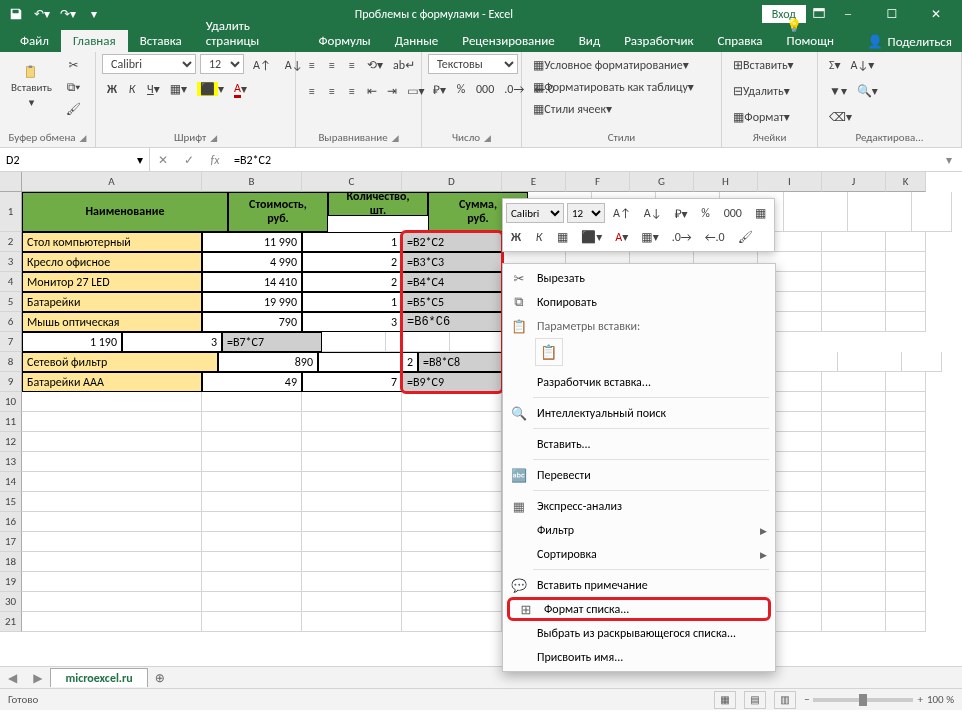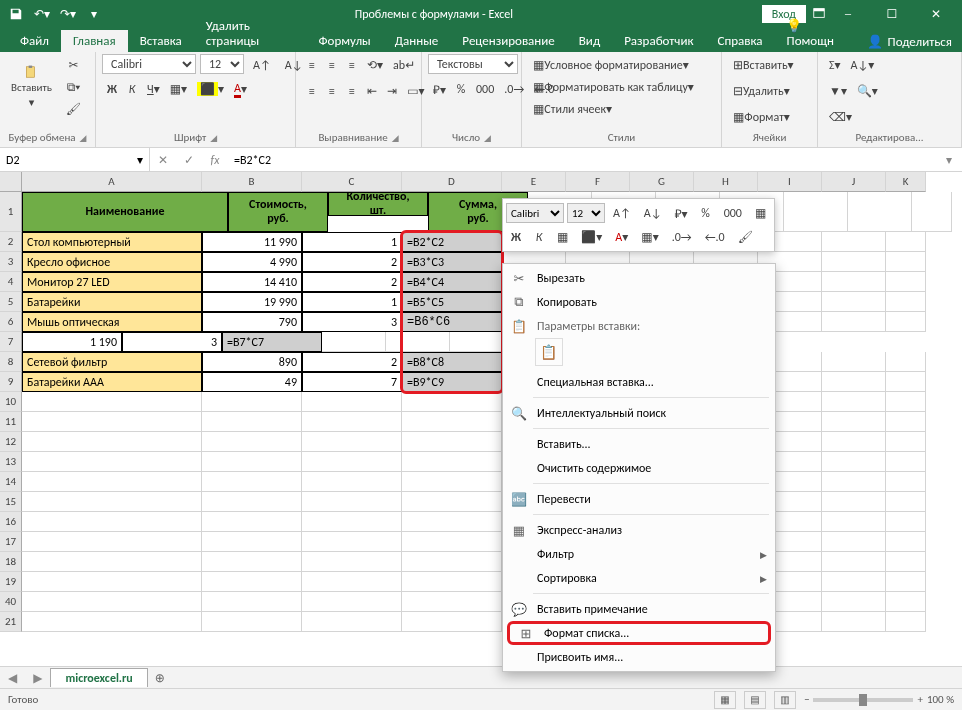--- a/index.html
+++ b/index.html
@@ -292,21 +292,21 @@
       <div class="rh">10</div>
       <div class="rh">11</div>
       <div class="rh">12</div>
       <div class="rh">13</div>
       <div class="rh">14</div>
       <div class="rh">15</div>
       <div class="rh">16</div>
       <div class="rh">17</div>
       <div class="rh">18</div>
       <div class="rh">19</div>
-      <div class="rh">40</div>
+      <div class="rh">30</div>
       <div class="rh">21</div>
     </div>
   <div class="cells" id="cells">
       <div class="crow hdr-row" style="height: 40px;">
         <div class="cell" style="width: 206px; height: 40px;">Наименование</div>
         <div class="cell" style="width: 100px; height: 40px;">Стоимость,<br>руб.</div>
         <div class="cell" style="width: 100px; height: 24px;">Количество,<br>шт.</div>
         <div class="cell" style="width: 100px; height: 40px;">Сумма,<br>руб.</div>
         <div class="cell" style="width: 64px; background: rgb(255, 255, 255); border-top: none; border-right: 1px solid rgb(212, 212, 212); border-bottom: 1px solid rgb(212, 212, 212); border-left: none; border-image: initial;"></div>
         <div class="cell" style="width: 64px; background: rgb(255, 255, 255); border-top: none; border-right: 1px solid rgb(212, 212, 212); border-bottom: 1px solid rgb(212, 212, 212); border-left: none; border-image: initial;"></div>
@@ -387,21 +387,21 @@
         <div class="cell cD" style="width: 100px;">=B7*C7</div>
         <div class="cell" style="width: 64px;"></div>
         <div class="cell" style="width: 64px;"></div>
         <div class="cell" style="width: 64px;"></div>
         <div class="cell" style="width: 64px;"></div>
         <div class="cell" style="width: 64px;"></div>
         <div class="cell" style="width: 64px;"></div>
         <div class="cell" style="width: 40px;"></div>
       </div>
       <div class="crow data sel">
-        <div class="cell cA" style="width: 180px;">Сетевой фильтр</div>
+        <div class="cell cA" style="width: 196px;">Сетевой фильтр</div>
         <div class="cell cB" style="width: 100px;">890</div>
         <div class="cell cC" style="width: 100px;">2</div>
         <div class="cell cD" style="width: 100px;">=B8*C8</div>
         <div class="cell" style="width: 64px;"></div>
         <div class="cell" style="width: 64px;"></div>
         <div class="cell" style="width: 64px;"></div>
         <div class="cell" style="width: 64px;"></div>
         <div class="cell" style="width: 64px;"></div>
         <div class="cell" style="width: 64px;"></div>
         <div class="cell" style="width: 40px;"></div>
@@ -640,35 +640,31 @@
       <span class="ico">⧉</span>
       <span>Копировать</span>
     </div>
   <div class="item heading">
       <span class="ico">📋</span>
       <span>Параметры вставки:</span>
     </div>
   <div class="paste-opts"><div class="pbtn">📋</div></div>
   <div class="item">
       <span class="ico"></span>
-      <span>Специальная вставка...</span>
+      <span>Разработчик вставка...</span>
     </div>
   <div class="sep"></div>
   <div class="item">
       <span class="ico">🔍</span>
       <span>Интеллектуальный поиск</span>
     </div>
   <div class="sep"></div>
   <div class="item">
       <span class="ico"></span>
       <span>Вставить...</span>
-    </div>
-  <div class="item">
-      <span class="ico"></span>
-      <span>Очистить содержимое</span>
     </div>
   <div class="sep"></div>
   <div class="item">
       <span class="ico">🔤</span>
       <span>Перевести</span>
     </div>
   <div class="sep"></div>
   <div class="item">
       <span class="ico">▦</span>
       <span>Экспресс-анализ</span>
@@ -687,16 +683,20 @@
   <div class="item">
       <span class="ico">💬</span>
       <span>Вставить примечание</span>
     </div>
   <div class="item redhl">
       <span class="ico">⊞</span>
       <span>Формат списка...</span>
     </div>
   <div class="item">
       <span class="ico"></span>
+      <span>Выбрать из раскрывающегося списка...</span>
+    </div>
+  <div class="item">
+      <span class="ico"></span>
       <span>Присвоить имя...</span>
     </div>
 
 </div>
 
 </body></html>

